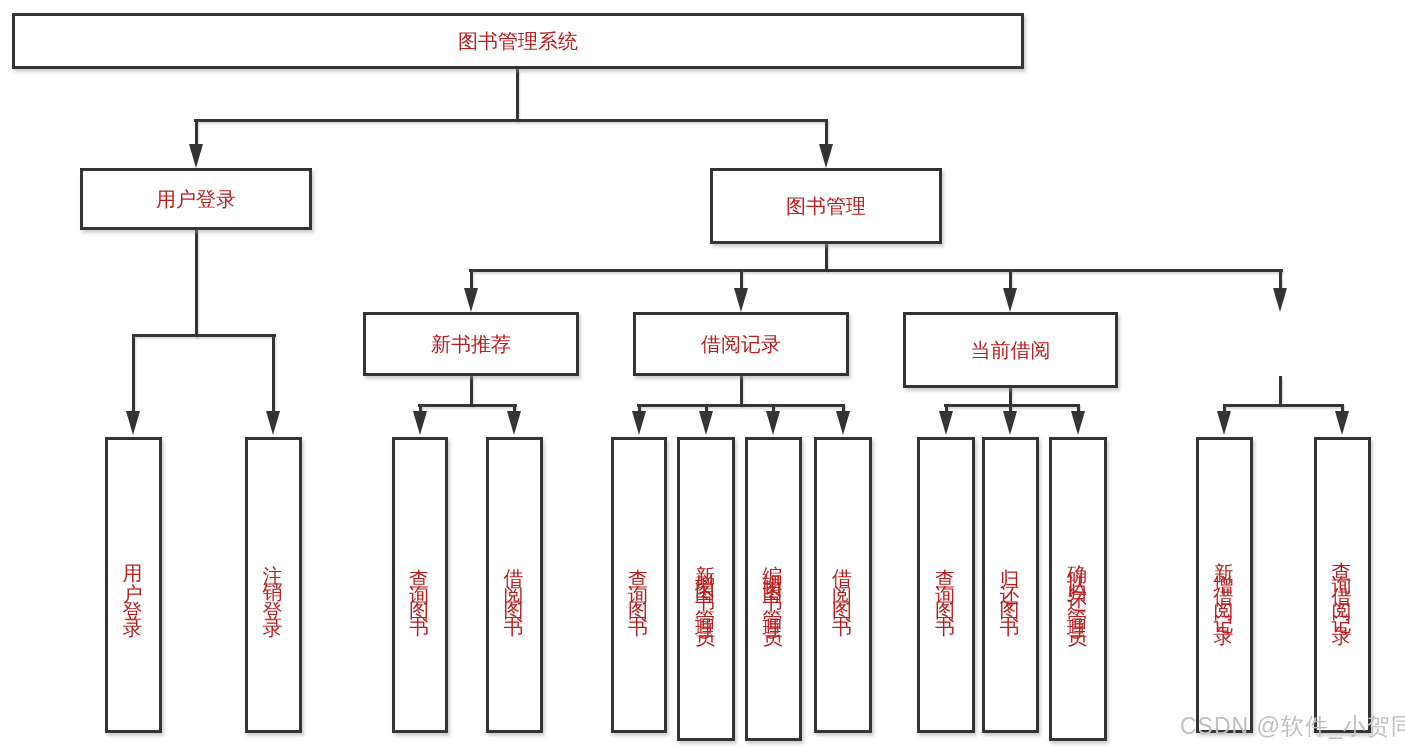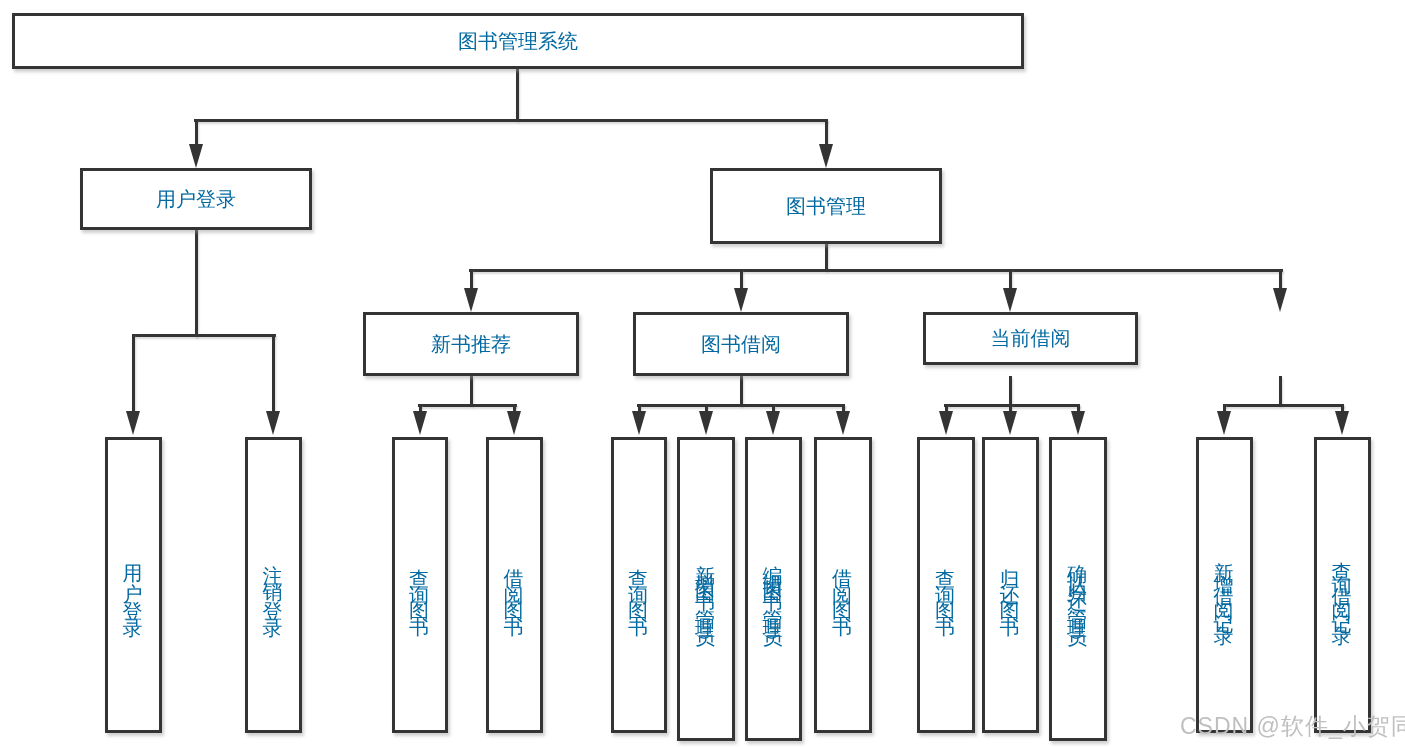--- a/index.html
+++ b/index.html
@@ -9,21 +9,21 @@
     background:#ffffff;
     font-family:"Liberation Sans", sans-serif;
     overflow:hidden;
   }
   .box{
     position:absolute;
     box-sizing:border-box;
     border:3px solid #343434;
     background:#ffffff;
     display:flex;align-items:center;justify-content:center;
-    color:#0369a1;
+    color:#b91c1c;
     font-size:20px;
     box-shadow:2px 3px 3px rgba(150,150,150,0.45);
     text-align:center;
   }
   .vtext{
     writing-mode:vertical-rl;
     text-orientation:mixed;
     white-space:nowrap;
   }
   .v4{letter-spacing:16px;}
@@ -117,23 +117,23 @@
   <div class="arrow" style="left:1335px;top:411px;"></div>
 
   <div class="box" style="left:12px;top:13px;width:1012px;height:56px;">图书管理系统</div>
 
   <div class="box" style="left:80px;top:168px;width:232px;height:62px;">用户登录</div>
 
   <div class="box" style="left:710px;top:168px;width:232px;height:76px;">图书管理</div>
 
   <div class="box" style="left:363px;top:312px;width:216px;height:64px;">新书推荐</div>
 
-  <div class="box" style="left:633px;top:312px;width:216px;height:64px;">图书借阅</div>
+  <div class="box" style="left:633px;top:312px;width:216px;height:64px;">借阅记录</div>
 
-  <div class="box" style="left:903px;top:312px;width:215px;height:53px;margin-left:20px;">当前借阅</div>
+  <div class="box" style="left:903px;top:312px;width:215px;height:76px;">当前借阅</div>
 
 
   <div class="box vtext vL" style="left:105px;top:437px;width:57px;height:296px;">用户登录</div>
 
   <div class="box vtext vL" style="left:245px;top:437px;width:57px;height:296px;">注销登录</div>
 
   <div class="box vtext v4" style="left:392px;top:437px;width:56px;height:296px;">查询图书</div>
 
   <div class="box vtext v4" style="left:486px;top:437px;width:57px;height:296px;">借阅图书</div>
 

